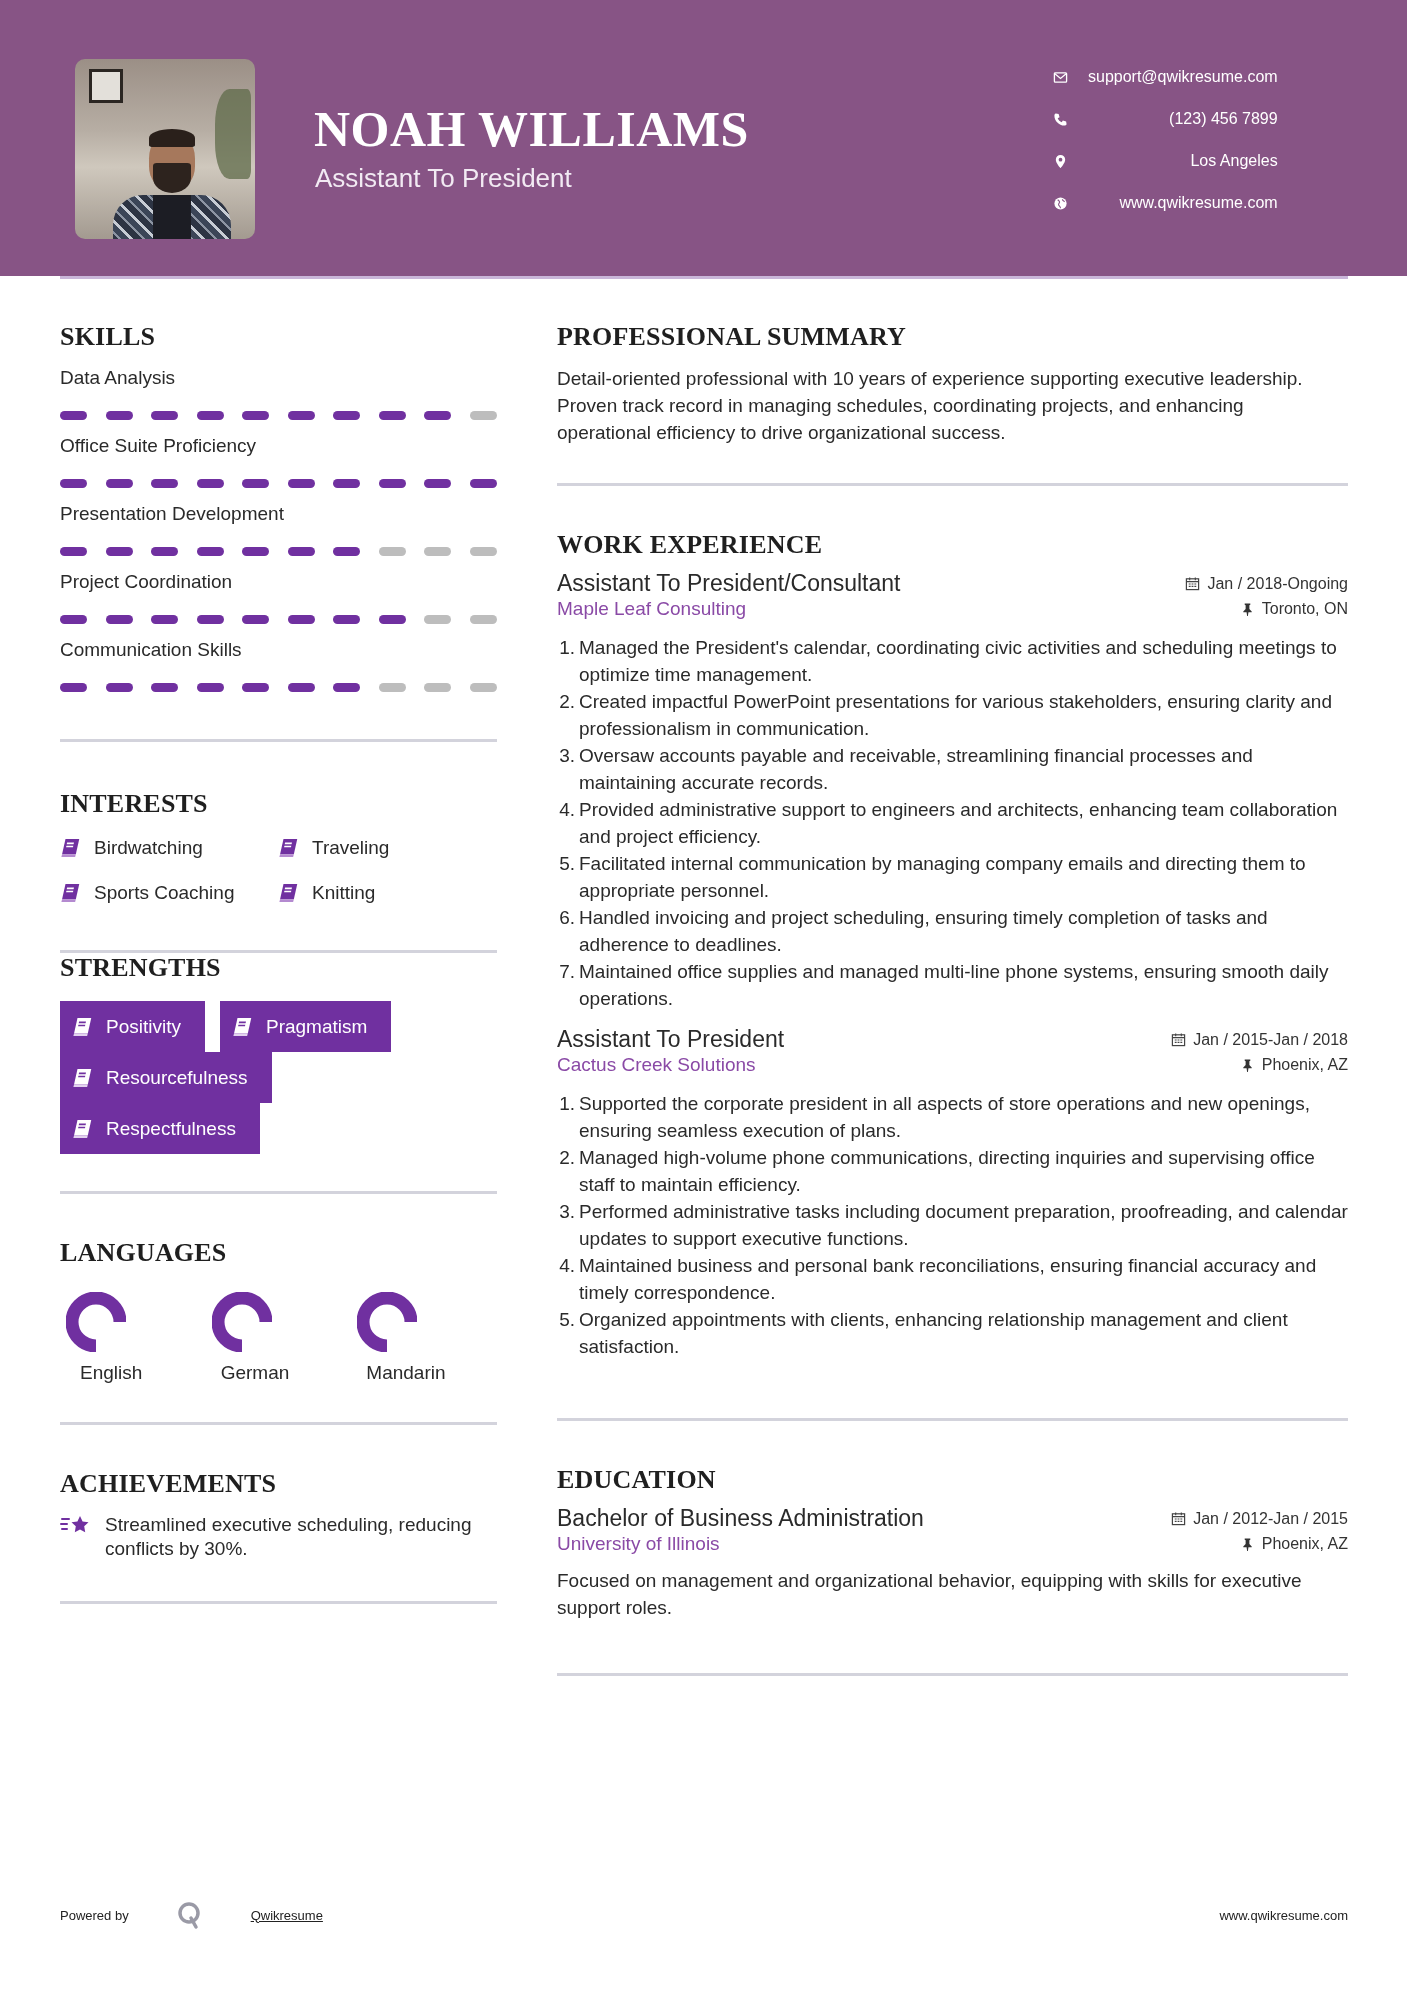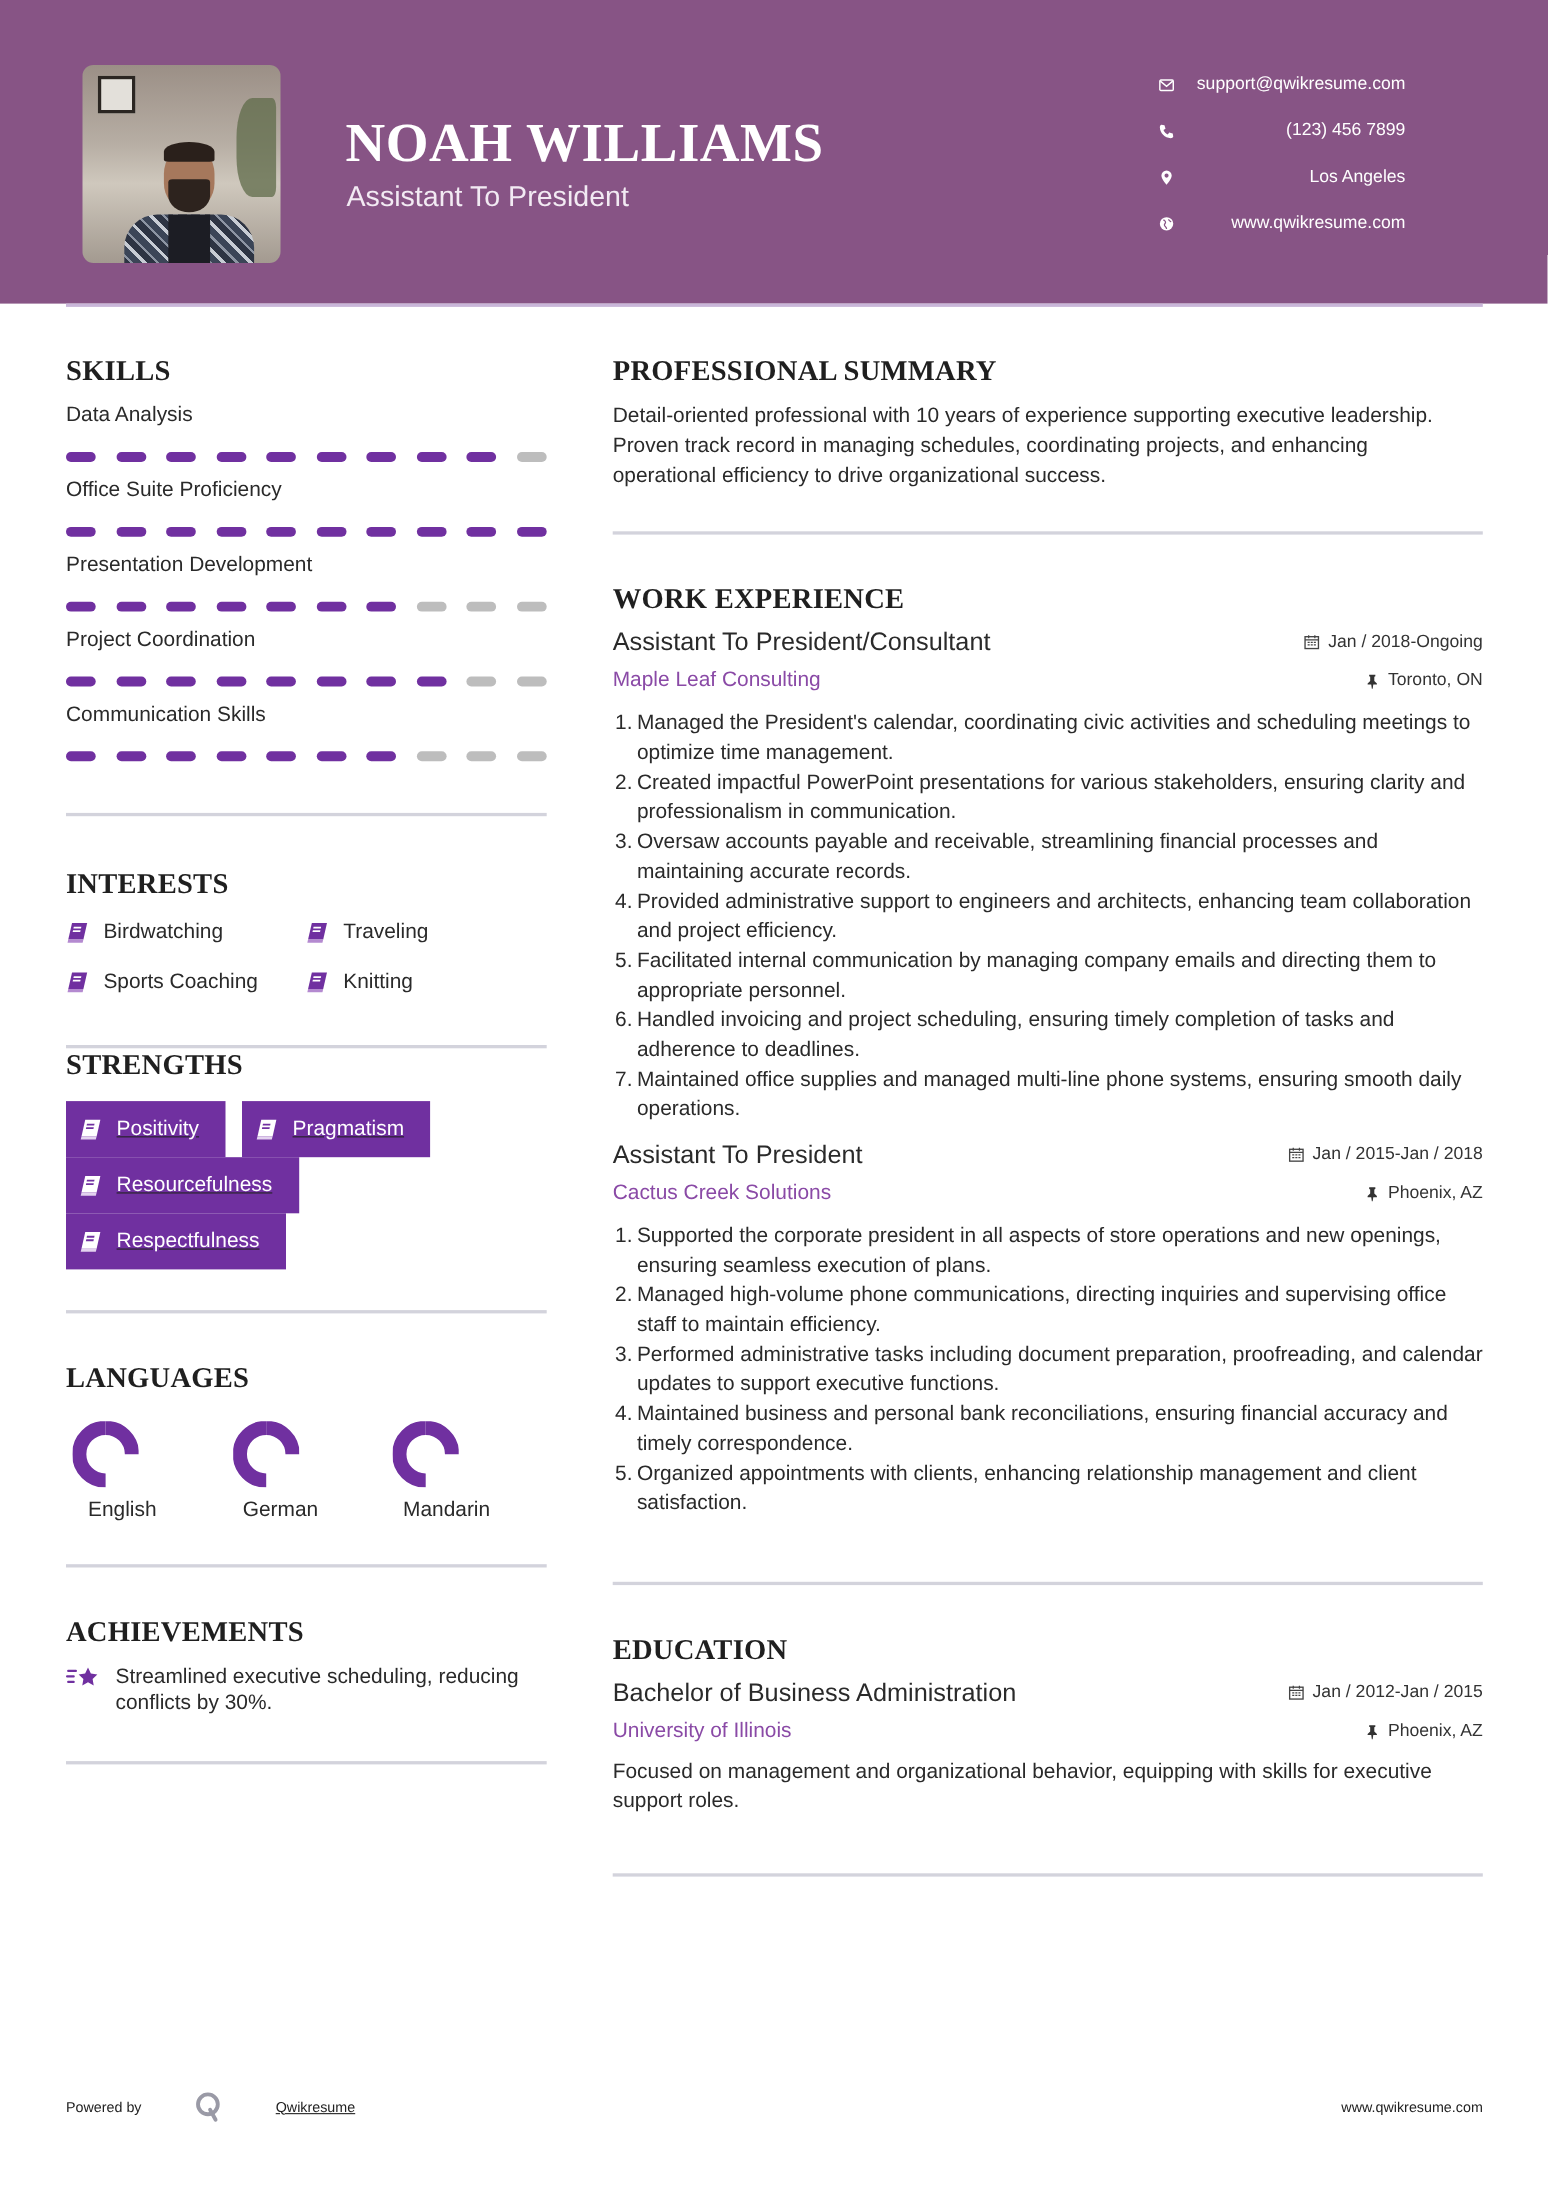--- a/index.html
+++ b/index.html
@@ -34,39 +34,39 @@
 
   .skill-label { font-size: 19px; color: #2a2a2a; margin-top: 15px; height: 24px; }
   .skill-bar { display: flex; justify-content: space-between; margin-top: 20px; width: 437px; }
   .skill-bar .dash { width: 27px; height: 9px; border-radius: 5px; background: #bdbdbd; }
   .skill-bar .dash.on { background: #7030a0; }
 
   .interests { display: grid; grid-template-columns: 218px 210px; row-gap: 15px; margin-top: 14px; }
   .interest { display: flex; align-items: center; font-size: 19px; color: #2a2a2a; height: 30px; }
   .interest .bi { width: 22px; height: 22px; margin-right: 12px; }
 
-  .strengths { display: flex; flex-wrap: wrap; gap: 0 15px; margin-top: 18px; width: 437px; text-decoration: underline; }
+  .strengths { display: flex; flex-wrap: wrap; gap: 0 15px; margin-top: 18px; width: 437px; }
   .chip { display: flex; align-items: center; background: #7030a0; color: #fff; font-size: 19px; height: 51px; padding: 0 24px 0 12px; }
   .chip .bi { width: 22px; height: 22px; margin-right: 12px; }
 
   .langs { display: flex; margin-top: 24px; }
   .lang { width: 146px; display: flex; flex-direction: column; align-items: flex-start; }
   .lang svg { width: 60px; height: 60px; margin-left: 6px; }
   .lang .lname { font-size: 19px; color: #2a2a2a; margin-top: 10px; }
 
   .ach { display: flex; margin-top: 14px; font-size: 19px; line-height: 24px; color: #2a2a2a; }
   .ach .si { width: 32px; height: 26px; margin-right: 13px; flex-shrink: 0; }
 
   .summary { font-size: 19px; line-height: 27px; color: #2a2a2a; margin-top: 13px; width: 760px; }
 
   .job-head { display: flex; justify-content: space-between; align-items: baseline; margin-top: 14px; }
   .job-title { font-size: 23px; color: #2a2a2a; }
   .job-meta { font-size: 16px; color: #333; display: flex; align-items: center; }
   .job-meta svg { width: 15px; height: 15px; margin-right: 7px; }
-  .job-sub { display: flex; justify-content: space-between; margin-top: 11px; gap: 48px; }
+  .job-sub { display: flex; justify-content: space-between; margin-top: 1px; gap: 48px; }
   .company { font-size: 19px; color: #8a4aa6; }
   .job-list { list-style: none; margin-top: 14px; font-size: 19px; line-height: 27px; color: #2a2a2a; }
   .job-list li { display: flex; }
   .job-list li .num { width: 18px; flex-shrink: 0; text-align: right; margin-right: 4px; }
   .edu-desc { font-size: 19px; line-height: 27px; color: #2a2a2a; margin-top: 12px; width: 790px; }
 
   .footer { position: absolute; left: 60px; top: 1900px; width: 1288px; display: flex; justify-content: space-between; align-items: center; font-size: 13px; color: #222; }
   .footer .pb { display: flex; align-items: center; gap: 32px; }
   .footer .qlogo { width: 30px; height: 30px; margin: 0 14px; }
   .footer .brand { text-decoration: underline; }

